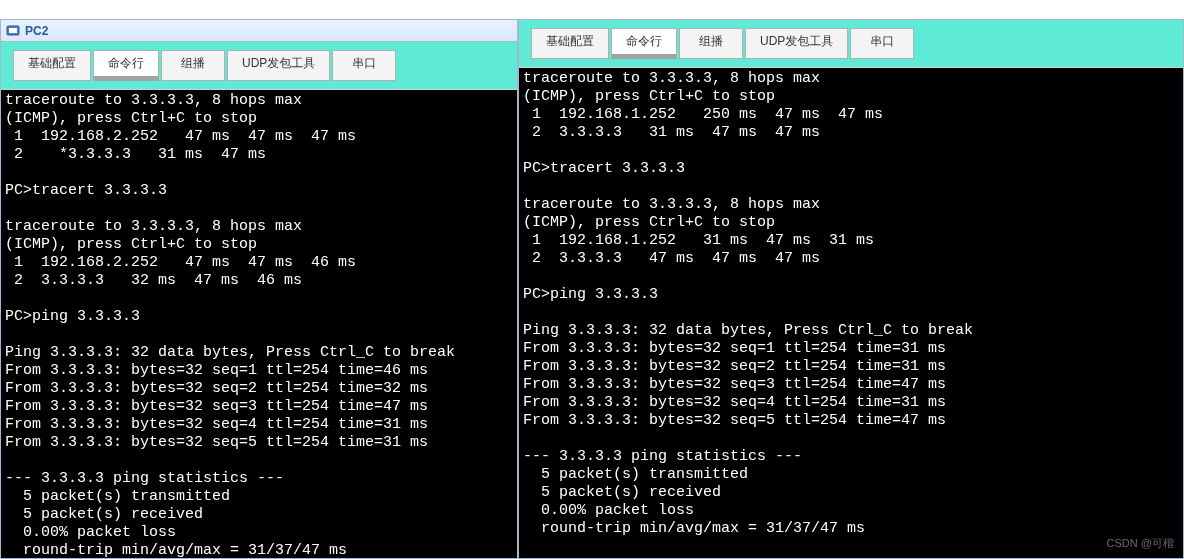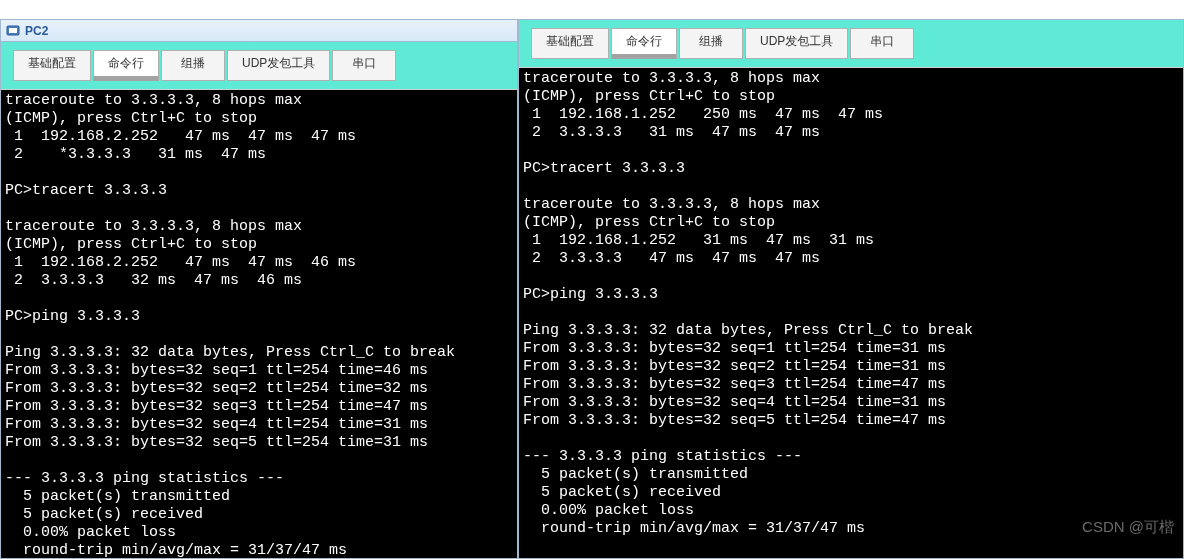--- a/index.html
+++ b/index.html
@@ -64,23 +64,23 @@
       color: #fff;
       font-family: "Consolas", "Courier New", monospace;
       font-size: 15px;
       line-height: 18px;
       padding: 2px 4px;
       white-space: pre;
       overflow: hidden;
     }
     .watermark {
       position: absolute;
-      bottom: 22px;
+      bottom: 8px;
       right: 10px;
-      font-size: 15px;
+      font-size: 11px;
       color: rgba(150,150,150,0.7);
       pointer-events: none;
     }
   </style>
 </head>
 <body>
 
 <div class="window left">
   <div class="title-bar">
     <span class="title-icon">

